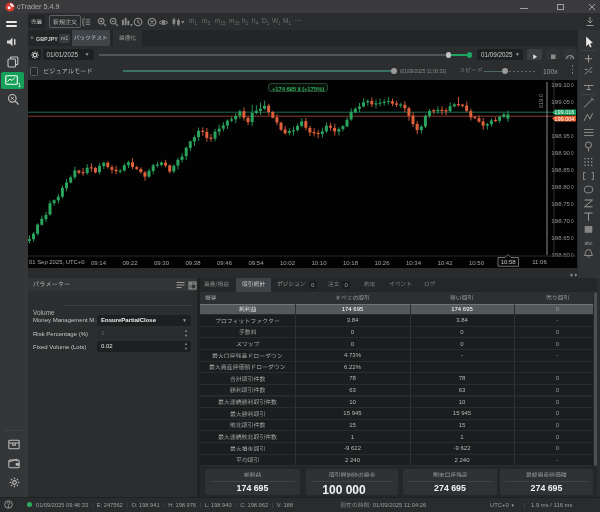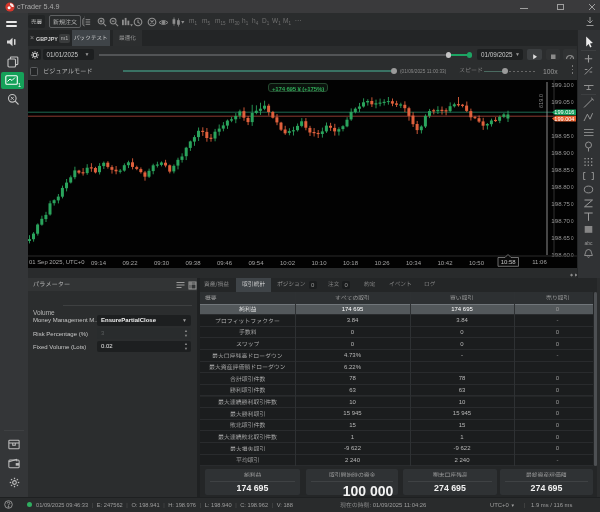--- a/index.html
+++ b/index.html
@@ -851,21 +851,21 @@
         <use href="#g53d6" x="0"></use>
         <use href="#g5f15" x="1000"></use>
         <use href="#g958b" x="2000"></use>
         <use href="#g59cb" x="3000"></use>
         <use href="#g6642" x="4000"></use>
         <use href="#g306e" x="5000"></use>
         <use href="#g8cc7" x="6000"></use>
         <use href="#g91d1" x="7000"></use>
       </svg></div>
     <div style="position:absolute;left:311px;top:480.5px;width:82px;height:1px;background:#3f4244;"></div>
-    <div style="position:absolute;left:322px;top:483px;width:92px;text-align:center;font-size:14px;font-weight:bold;color:#f2f2f2;">100 000</div>
+    <div style="position:absolute;left:298px;top:483px;width:92px;text-align:center;font-size:12px;font-weight:bold;color:#f2f2f2;">100 000</div>
     <div style="position:absolute;left:403px;top:469px;width:94px;height:26px;background:#2f3234;border-radius:2px;"></div>
     <div style="position:absolute;left:403px;top:471.5px;width:94px;text-align:center;"><svg style="display:inline-block;vertical-align:top;" width="34.8" height="5.8" viewBox="0 0 6000 1000" fill="#b0b0b0">
         <use href="#g671f" x="0"></use>
         <use href="#g672b" x="1000"></use>
         <use href="#g53e3" x="2000"></use>
         <use href="#g5ea7" x="3000"></use>
         <use href="#g6b8b" x="4000"></use>
         <use href="#g9ad8" x="5000"></use>
       </svg></div>
     <div style="position:absolute;left:408px;top:480.5px;width:84px;height:1px;background:#3f4244;"></div>

